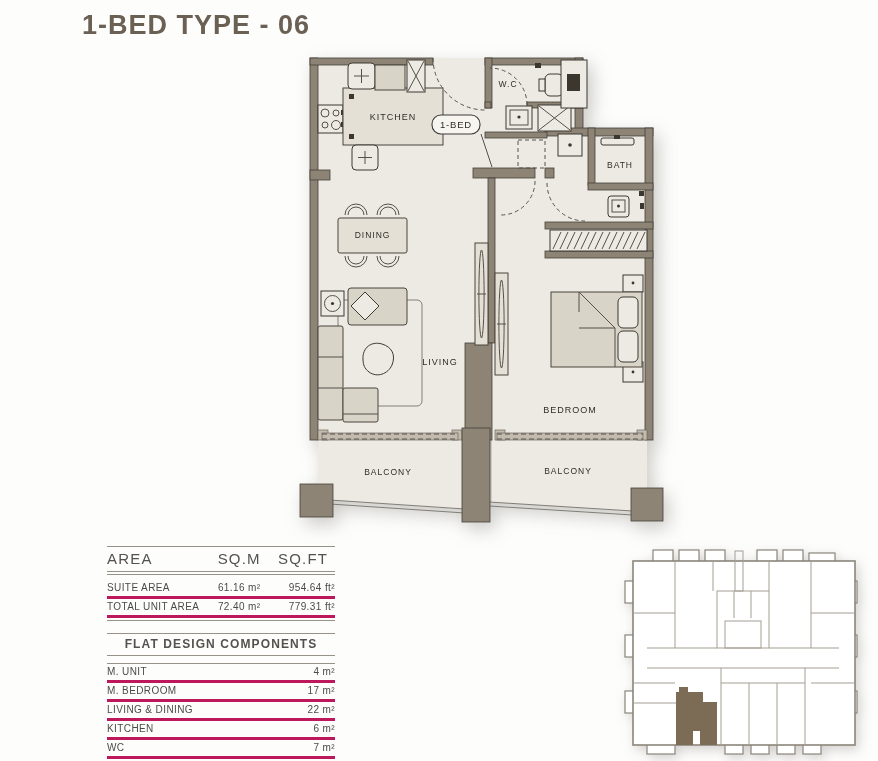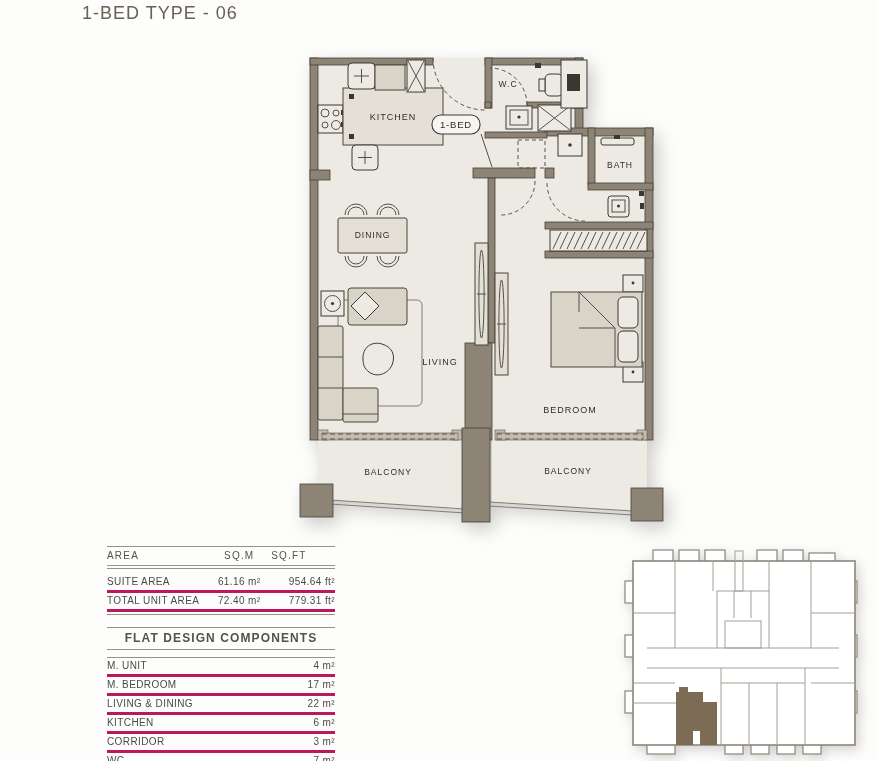--- a/index.html
+++ b/index.html
@@ -5,21 +5,21 @@
   :root{
     --wall:#8d8476; --floor:#edeae3; --accent:#7d6c55; --ink:#3f3a33;
     --title:#6b6054; --tbl-line:#979289; --tbl-text:#4c4a46;
   }
   *{margin:0;padding:0;box-sizing:border-box;}
   body{
     width:878px;height:761px;position:relative;background:#fdfdfc;
     font-family:"Liberation Sans", sans-serif;overflow:hidden;
   }
   .page-title{
-    position:absolute;left:82px;top:3px;font-size:18px;font-weight:400;
+    position:absolute;left:82px;top:10px;font-size:27px;font-weight:700;
     color:var(--title);letter-spacing:1px;
   }
   .plan-wrap{position:absolute;left:295px;top:50px;width:378px;height:492px;}
   .plan-wrap svg{filter:drop-shadow(5px 7px 9px rgba(90,85,75,.30));}
   .keyplan-wrap{position:absolute;left:617px;top:543px;width:248px;height:218px;}
   .keyplan-wrap svg{filter:drop-shadow(3px 4px 6px rgba(90,85,75,.25));}
 
   
   .floor{fill:var(--floor);}
   .wall{fill:var(--wall);stroke:#45403a;stroke-width:.8;}
@@ -38,27 +38,27 @@
   .badge{fill:#f7f5f0;stroke:#3b3b3b;stroke-width:1.1;}
   .kp-out{fill:#ffffff;stroke:#8b857b;stroke-width:1.6;}
   .kp-tab{fill:#ffffff;stroke:#8b857b;stroke-width:1.2;}
   .kp-in{fill:none;stroke:#a59e93;stroke-width:1;}
   .kp-unit{fill:var(--accent);}
 
   
   .tables{position:absolute;left:107px;top:546px;width:228px;color:var(--tbl-text);}
   table{border-collapse:collapse;width:100%;table-layout:fixed;}
   .area-table th{
-    font-size:10px;font-weight:400;letter-spacing:1.2px;color:#55524d;
+    font-size:15px;font-weight:400;letter-spacing:1.2px;color:#55524d;
     border-top:1px solid var(--tbl-line);border-bottom:1px solid var(--tbl-line);
     padding:3px 0 4px;
   }
   .area-table th:first-child{text-align:left;width:44%;}
   .area-table th:nth-child(2){width:28%;}
-  .area-table th:nth-child(3){text-align:left;width:28%;}
+  .area-table th:nth-child(3){text-align:center;width:28%;}
   tr.rule td{height:3px;border-bottom:1px solid var(--tbl-line);}
   tr.gap td{height:5px;}
   tbody.rows td{
     font-size:10px;letter-spacing:.4px;border-bottom:3px solid #be185d;
     padding:2.5px 0;
   }
   tbody.rows td:first-child{text-align:left;}
   .area-table tbody.rows td:nth-child(2){text-align:center;}
   .area-table tbody.rows td:nth-child(3){text-align:right;}
   .comp-table{margin-top:12px;}
@@ -319,24 +319,20 @@
           <td>M. BEDROOM</td>
           <td>17 m²</td>
         </tr>
         <tr>
           <td>LIVING &amp; DINING</td>
           <td>22 m²</td>
         </tr>
         <tr>
           <td>KITCHEN</td>
           <td>6 m²</td>
-        </tr>
-        <tr>
-          <td>CORRIDOR</td>
-          <td>3 m²</td>
         </tr>
         <tr>
           <td>WC</td>
           <td>7 m²</td>
         </tr>
         <tr>
           <td>LAUNDRY</td>
           <td>1 m²</td>
         </tr>
       </tbody>

